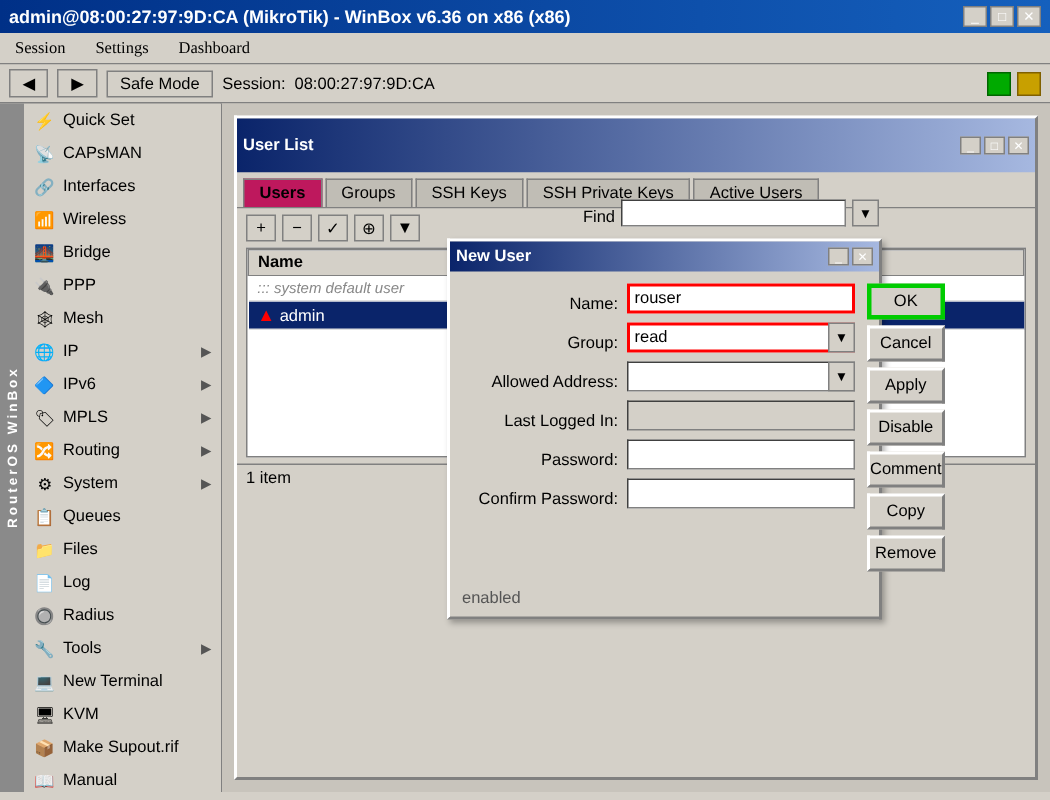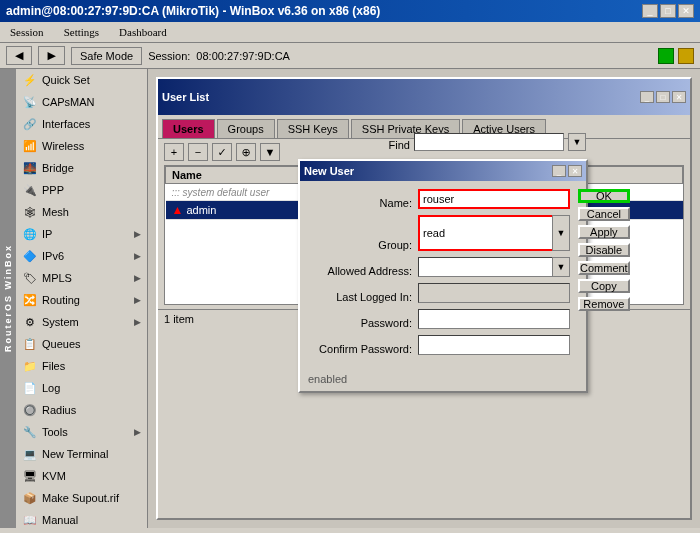--- a/index.html
+++ b/index.html
@@ -199,42 +199,42 @@
       border-left-color: #404040;
       background: white;
       padding: 1px 3px;
       font-size: 11px;
       outline: none;
     }
     .form-input.highlighted { border: 2px solid #ff0000; }
     .form-select-wrap { flex: 1; display: flex; position: relative; }
     .form-select {
       flex: 1;
-      height: 36px;
+      height: 20px;
       border: 1px solid #808080;
       border-top-color: #404040;
       border-left-color: #404040;
       background: white;
       font-size: 11px;
       outline: none;
       appearance: none;
       padding: 1px 3px;
     }
     .form-select.highlighted { border: 2px solid #ff0000; }
     .select-arrow {
       position: absolute; right: 0; top: 0; bottom: 0;
       width: 18px;
       background: #d4d0c8;
       border: 1px solid #808080;
       display: flex; align-items: center; justify-content: center;
       cursor: pointer; font-size: 9px;
     }
     .dialog-buttons { display: flex; flex-direction: column; gap: 4px; width: 70px; }
     .dialog-btn {
-      height: 14px;
+      height: 24px;
       background: #d4d0c8;
       border: 2px solid #808080;
       border-top-color: #ffffff;
       border-left-color: #ffffff;
       cursor: pointer;
       font-size: 11px;
       display: flex; align-items: center; justify-content: center;
     }
     .dialog-btn.ok-btn {
       border: 3px solid #00cc00;

